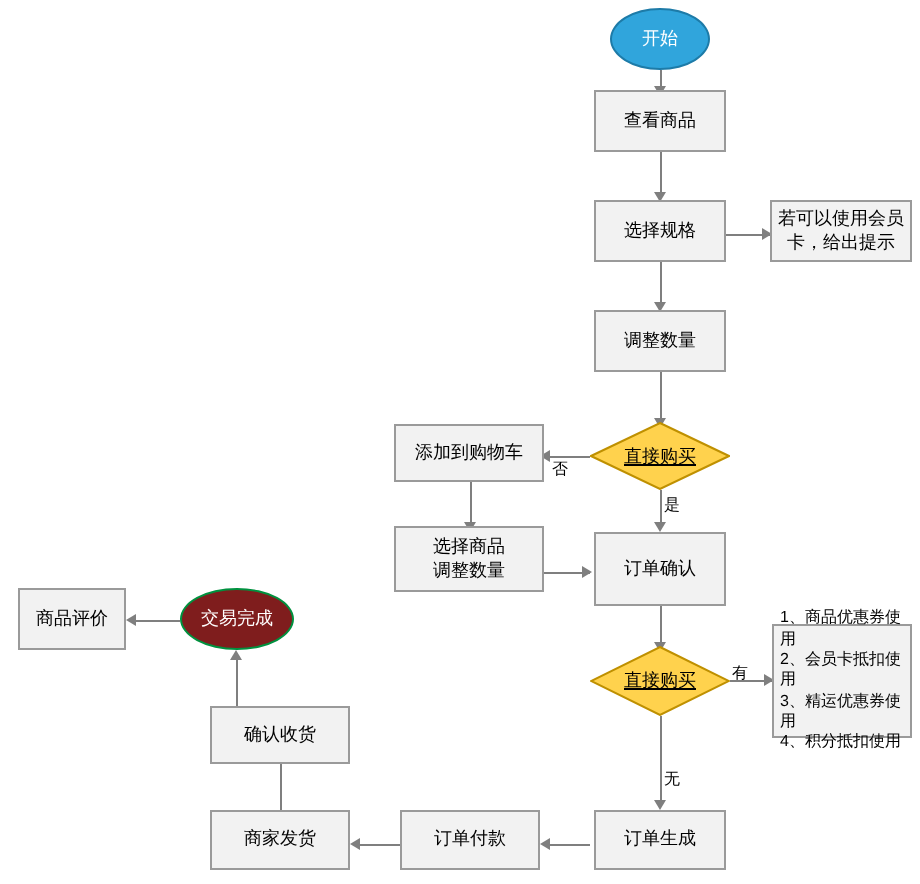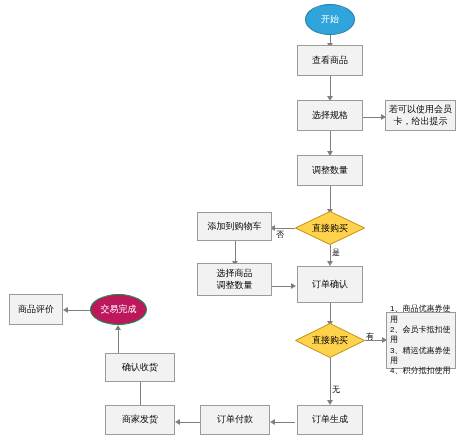--- a/index.html
+++ b/index.html
@@ -43,21 +43,21 @@
     line-height: 1.3;
   }
   .ellipse-start {
     background: #30a5dc;
     border: 1px solid #1d7ba8;
     border-radius: 50%;
     color: #ffffff;
     font-size: 9px;
   }
   .ellipse-done {
-    background: #be185d;
+    background: #7f1d1d;
     border: 1px solid #00913f;
     border-radius: 50%;
     color: #ffffff;
     font-size: 9px;
   }
   .diamond-wrap {
     position: absolute;
   }
   .diamond-shape {
     position: absolute;
@@ -67,20 +67,21 @@
   .diamond-label {
     position: absolute;
     left: 0; top: 0;
     width: 100%; height: 100%;
     display: flex;
     align-items: center;
     justify-content: center;
     font-size: 9px;
     color: #000000;
     text-align: left;
+    text-decoration: underline;
   }
   .edge-line {
     position: absolute;
     background: #7f7f7f;
   }
   .edge-h { height: 1px; }
   .edge-v { width: 1px; }
   .arrow {
     position: absolute;
     width: 0; height: 0;

